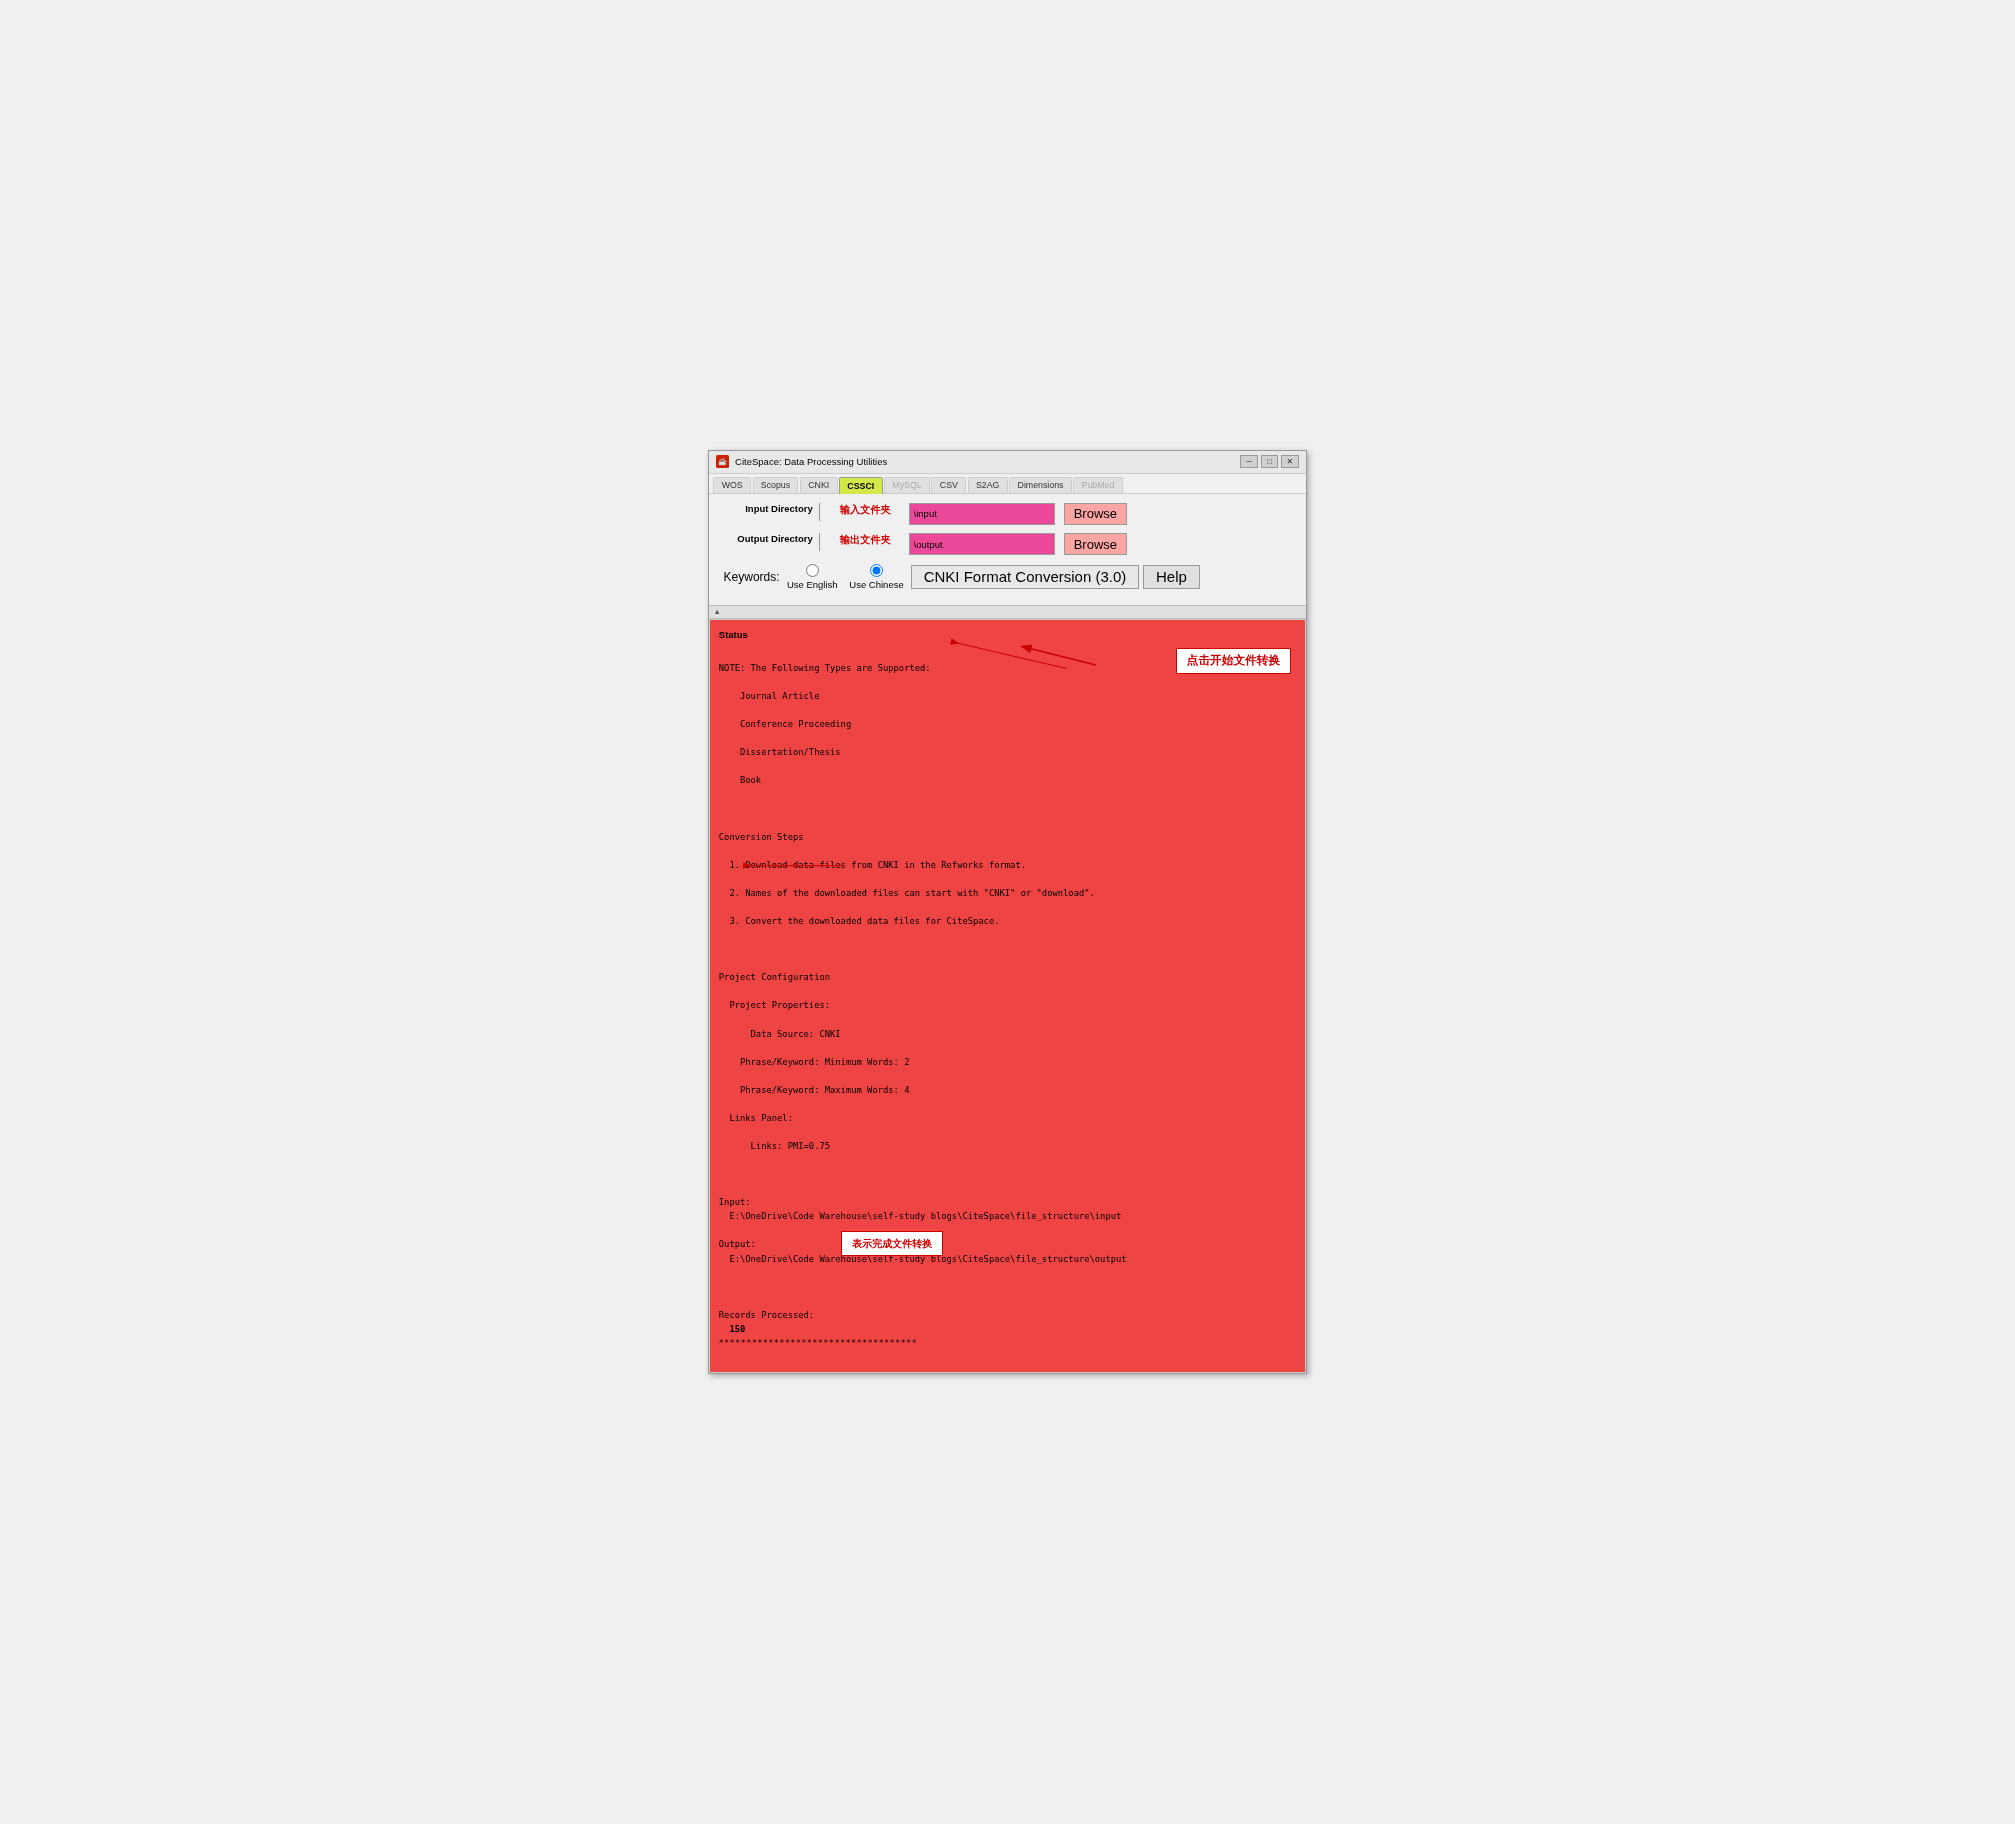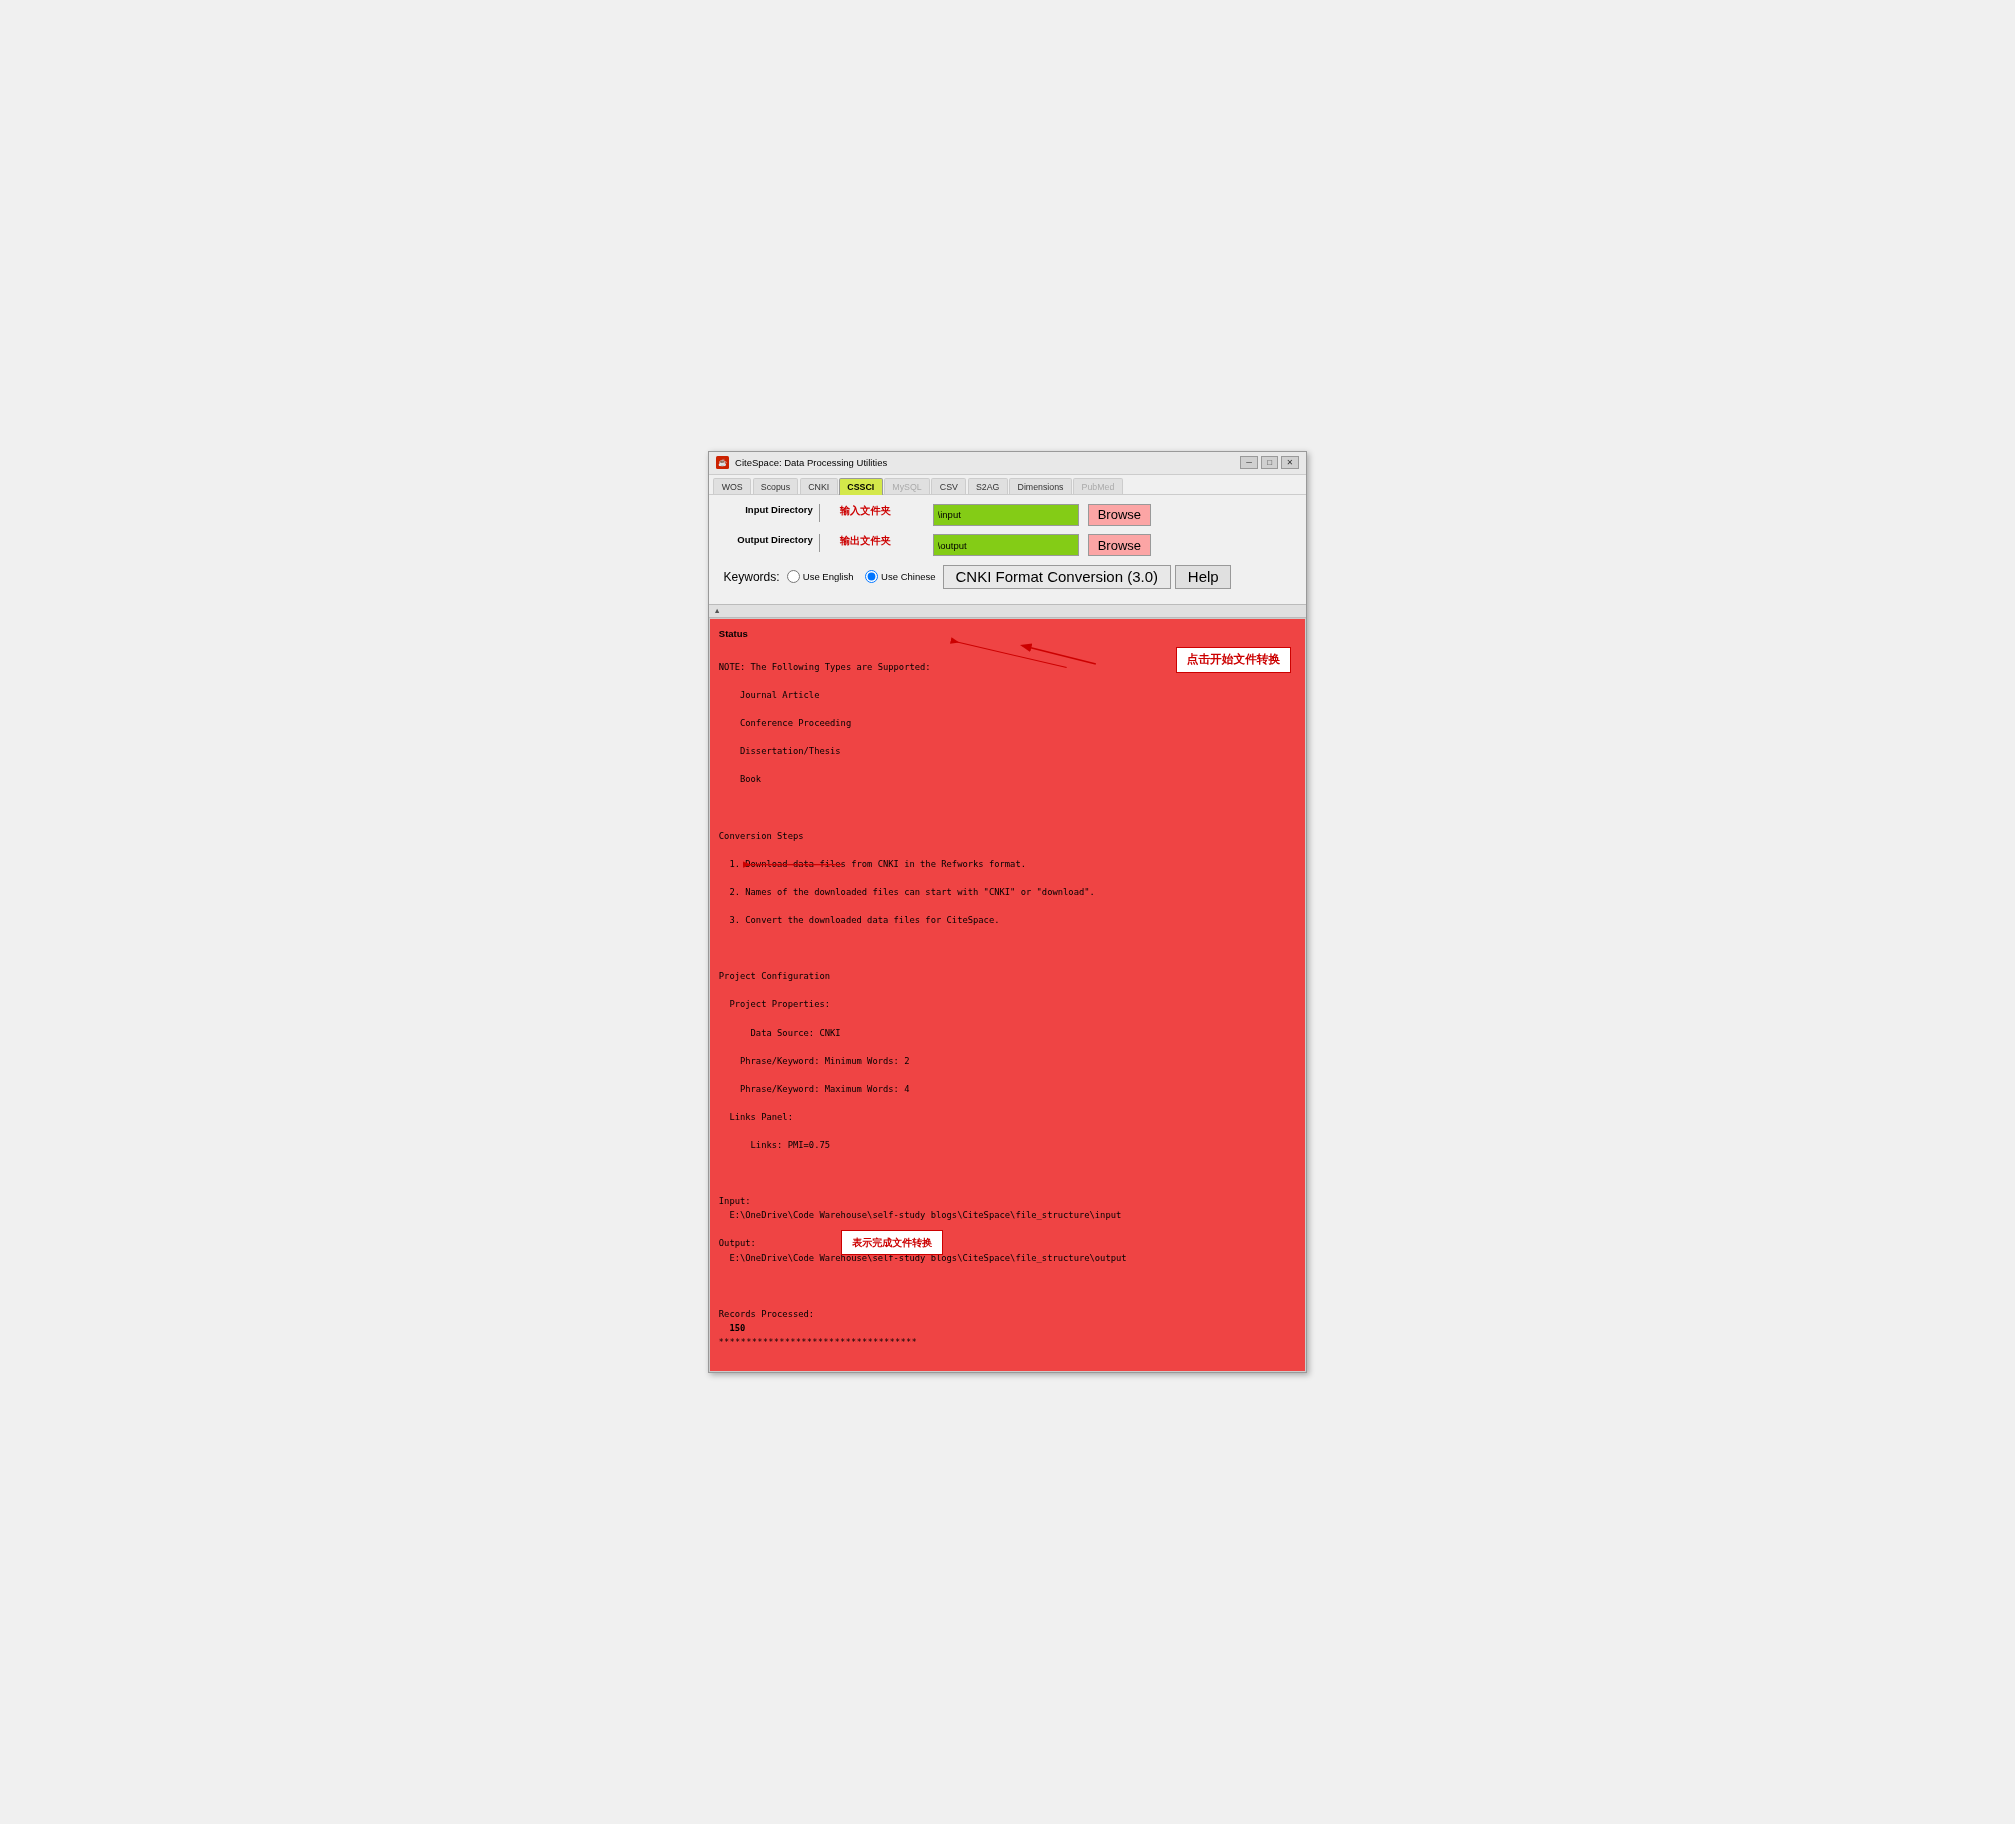--- a/index.html
+++ b/index.html
@@ -126,23 +126,23 @@
       color: #cc0000;
       font-size: 10.2px;
       font-weight: bold;
       min-width: 73px;
       text-align: center;
     }
     .form-input {
       width: 146px;
       padding: 2.2px 3.7px;
       border: 0.7px solid #999;
-      background: #84cc16;
+      background: #ec4899;
       font-size: 9.5px;
-      margin-left: 31px;
+      margin-left: 7px;
     }
     .browse-btn {
       margin-left: 9px;
       padding: 2.2px 8.8px;
       background: #fca5a5;
       border: 0.7px solid #999;
       cursor: pointer;
       font-size: 13px;
     }
 
@@ -159,20 +159,21 @@
     .radio-group {
       display: flex;
       align-items: center;
       gap: 11.7px;
     }
     .radio-option {
       display: flex;
       align-items: center;
       gap: 2.9px;
       cursor: pointer;
+      flex-direction: column;
     }
     .radio-option input[type="radio"] {
       margin: 0;
     }
     .action-btns {
       display: flex;
       gap: 4.4px;
     }
     .action-btn {
       padding: 2.9px 11.7px;

